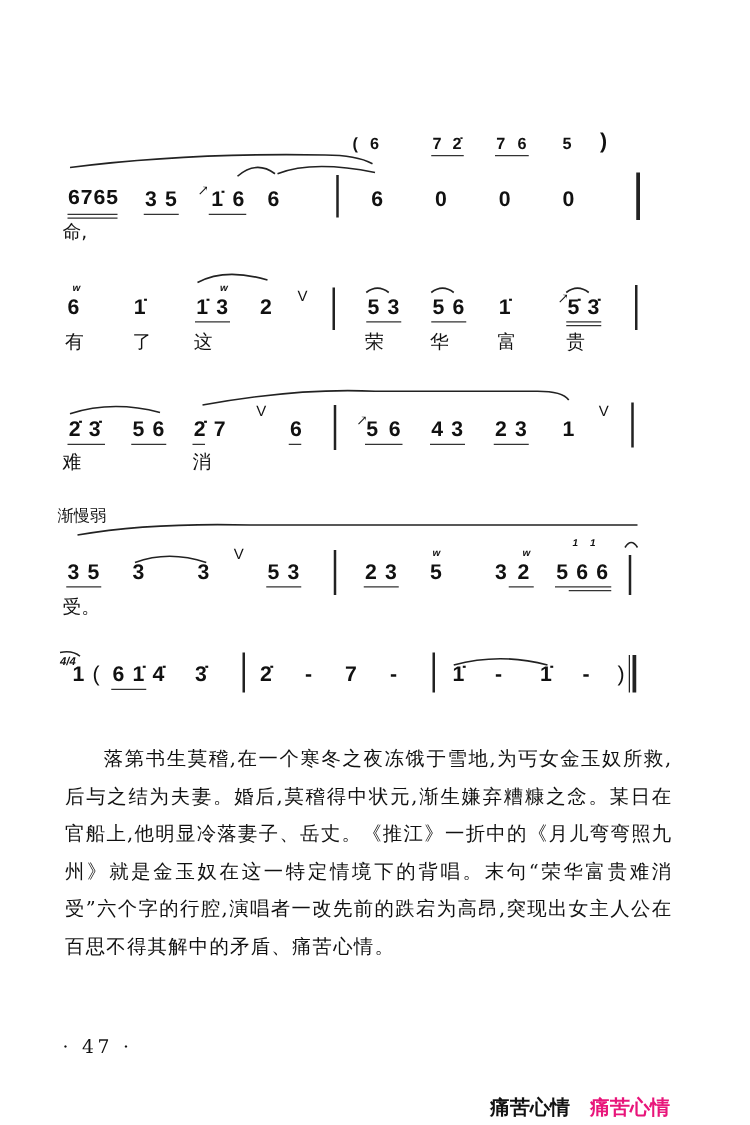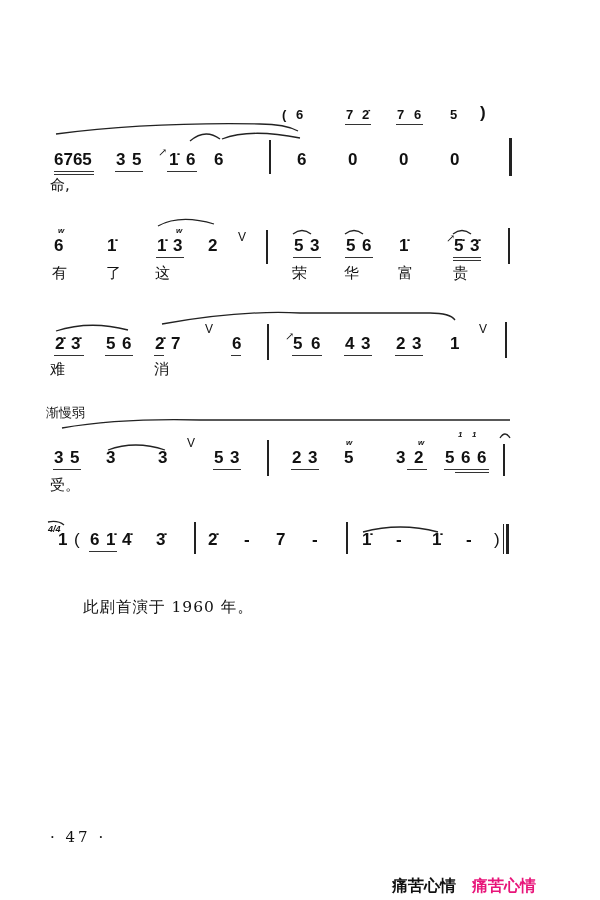--- a/index.html
+++ b/index.html
@@ -77,21 +77,21 @@
     <span class="n small" style="left:296px;top:5px;">6</span>
     <span class="n small" style="left:346px;top:5px;">7</span>
     <span class="n small" style="left:362px;top:5px;">2̇</span>
     <div class="ul" style="left:345px;top:24px;width:26px;"></div>
     <span class="n small" style="left:397px;top:5px;">7</span>
     <span class="n small" style="left:414px;top:5px;">6</span>
     <div class="ul" style="left:396px;top:24px;width:27px;"></div>
     <span class="n small" style="left:450px;top:5px;">5</span>
     <span class="n" style="left:480px;top:3px;">)</span>
 
-    <span class="n" style="left:54px;top:50px;">6765</span>
+    <span class="n" style="left:54px;top:50px;font-family:Liberation Mono, monospace;">6765</span>
     <div class="ul" style="left:54px;top:71px;width:40px;"></div>
     <div class="ul" style="left:54px;top:74px;width:40px;"></div>
     <span class="n" style="left:116px;top:50px;">3</span>
     <span class="n" style="left:132px;top:50px;">5</span>
     <div class="ul" style="left:115px;top:71px;width:28px;"></div>
     <span class="slide" style="left:158px;top:46px;">↗</span>
     <span class="n" style="left:169px;top:50px;">1̇</span>
     <span class="n" style="left:186px;top:50px;">6</span>
     <div class="ul" style="left:167px;top:71px;width:30px;"></div>
     <span class="n" style="left:214px;top:50px;">6</span>
@@ -219,20 +219,20 @@
     <span class="n" style="left:396px;top:10px;">-</span>
     <span class="n" style="left:432px;top:10px;">1̇</span>
     <span class="n" style="left:466px;top:10px;">-</span>
     <span class="n" style="left:494px;top:10px;font-weight:normal;">)</span>
     <div class="bar" style="left:503px;top:4px;height:30px;width:1.2px;"></div>
     <div class="bar thick" style="left:506px;top:4px;height:30px;"></div>
   </div>
 </div>
 
 <div class="prose">
-  <p>此剧首演于 1960 年。</p>
+  <p>落第书生莫稽,在一个寒冬之夜冻饿于雪地,为丐女金玉奴所救,后与之结为夫妻。婚后,莫稽得中状元,渐生嫌弃糟糠之念。某日在官船上,他明显冷落妻子、岳丈。《推江》一折中的《月儿弯弯照九州》就是金玉奴在这一特定情境下的背唱。末句“荣华富贵难消受”六个字的行腔,演唱者一改先前的跌宕为高昂,突现出女主人公在百思不得其解中的矛盾、痛苦心情。</p>
 </div>
 
 <div class="page-num">· 47 ·</div>
 
 <div class="source">
   <span>痛苦心情</span><span class="brand">痛苦心情</span>
 </div>
 
 </body></html>

